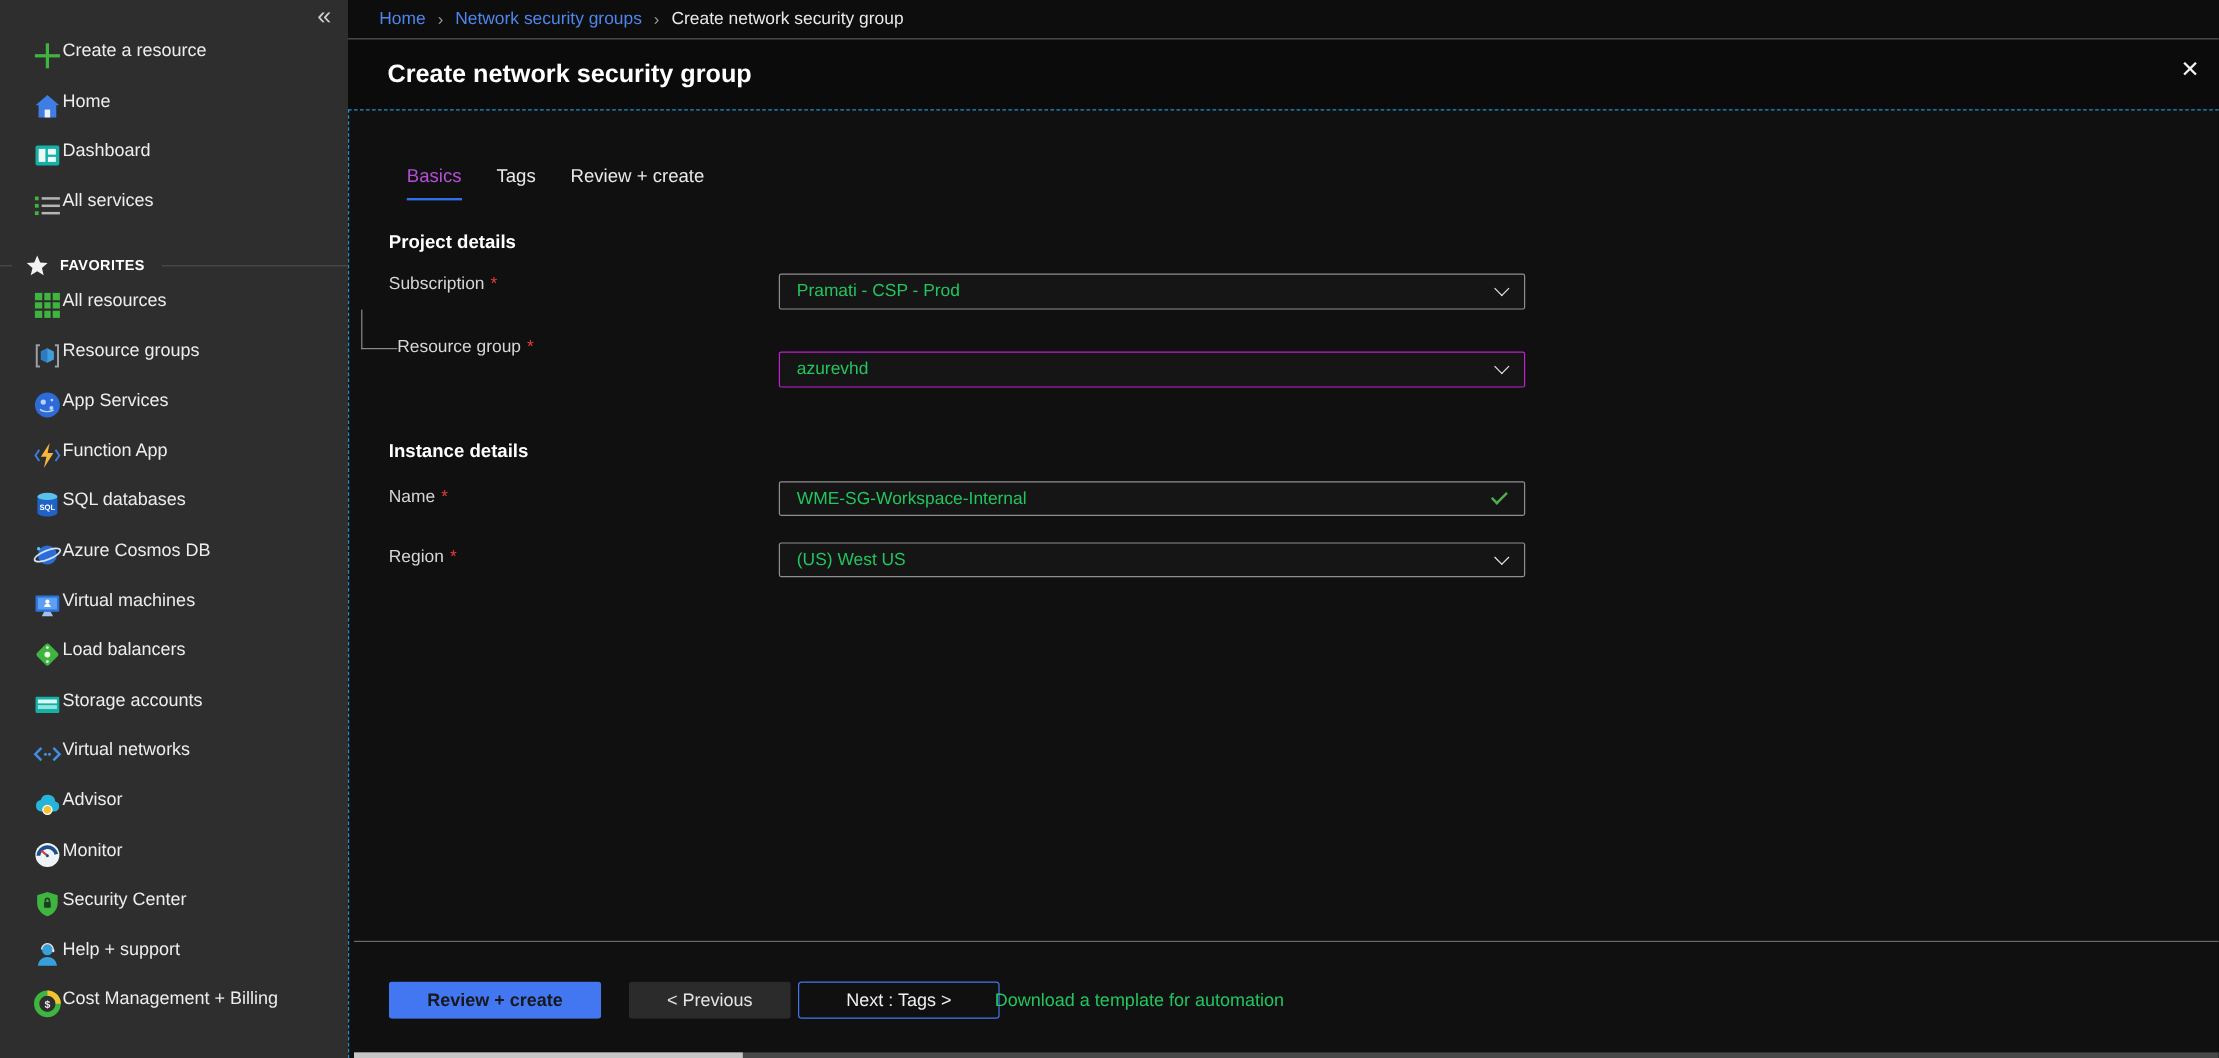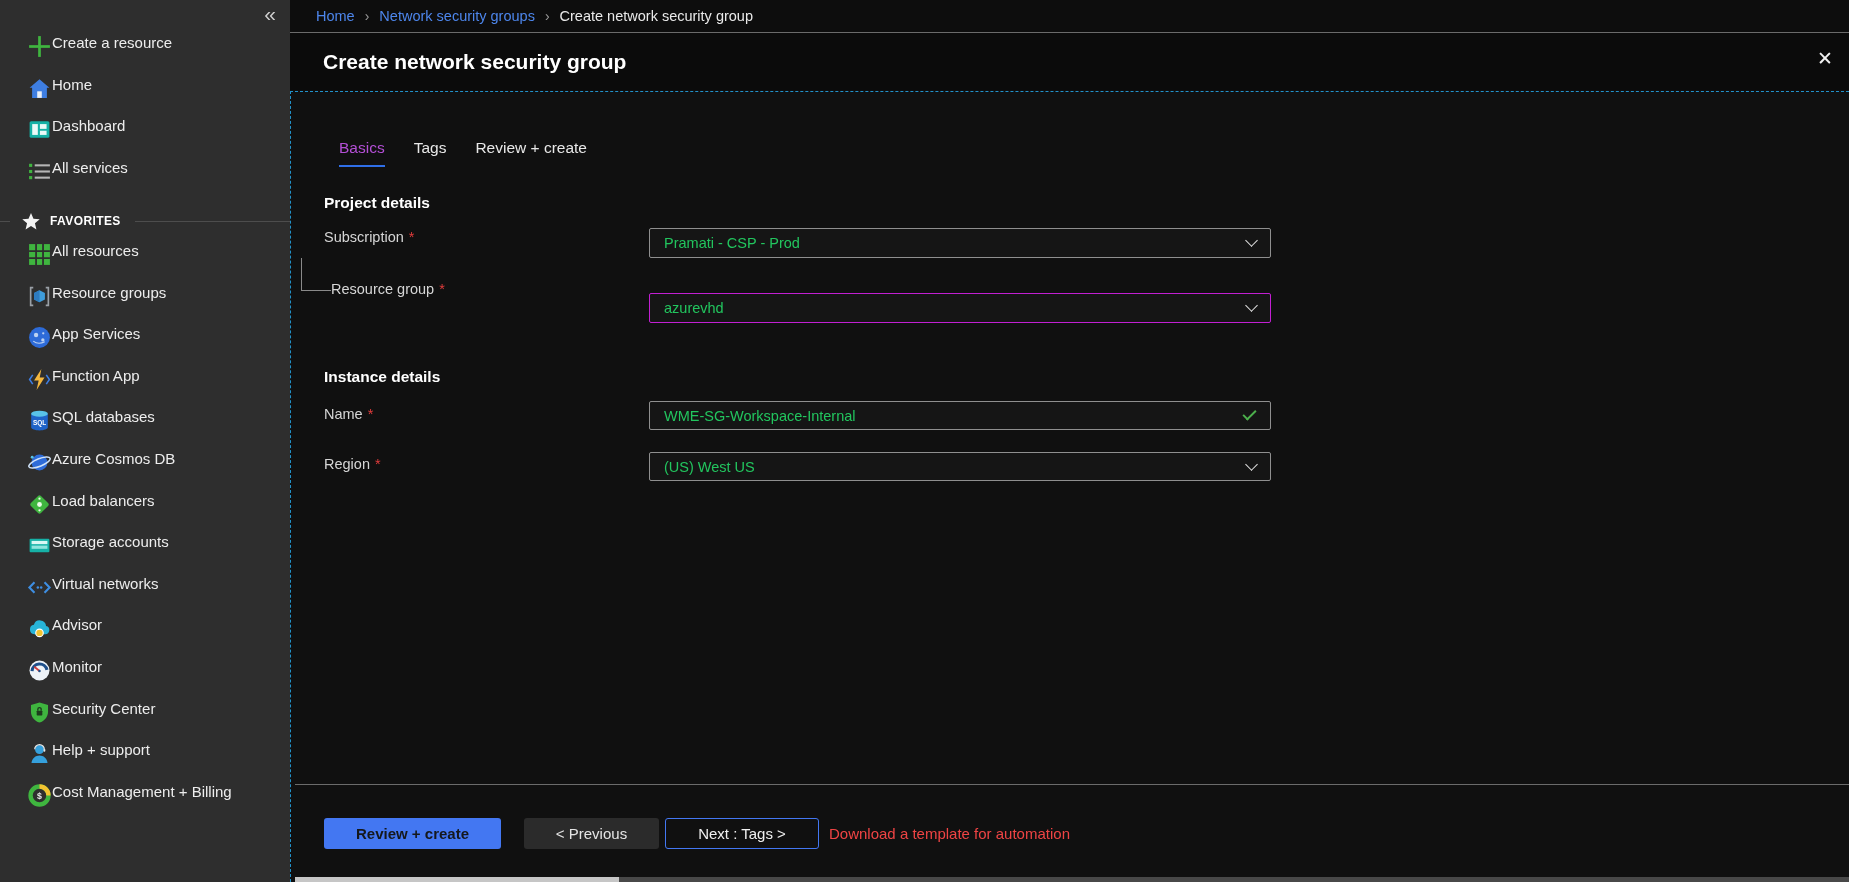--- a/index.html
+++ b/index.html
@@ -52,31 +52,31 @@
   .field { position:absolute; left:358px; width:622px; height:30px; background:#151515;
     border:1px solid #8f8f8f; border-radius:2px; display:flex; align-items:center;
     padding:0 14px; color:#22c55e; font-size:14.5px; cursor:pointer; }
   .field.focused { border-color:#c21fd2;margin-top:15px; }
   .chev { margin-left:auto; width:9px; height:9px; border-right:1.7px solid #e6e6e6;
     border-bottom:1.7px solid #e6e6e6; transform:rotate(45deg); margin-top:-5px; }
   .checkmark { margin-left:auto; width:13px; height:7px; border-left:2px solid #4cb04c;
     border-bottom:2px solid #4cb04c; transform:rotate(-45deg); margin-top:-4px; }
   .connector-v { position:absolute; left:10px; top:166px; width:1px; height:33px; background:#8a8a8a; }
   .connector-h { position:absolute; left:10px; top:198px; width:30px; height:1px; background:#8a8a8a; }
-  .link { color:#ef4444; font-size:14px; cursor:pointer; text-decoration:none; }
+  .link { color:#22c55e; font-size:14px; cursor:pointer; text-decoration:none; }
   .create-new { position:absolute; left:358px; top:310px; }
 
   
   .footer-sep { position:absolute; left:4px; right:0; top:692px; height:1px; background:#6b6b6b; }
   .btn { position:absolute; top:726px; height:31px; border-radius:3px; font-size:15px;
     display:flex; align-items:center; justify-content:center; cursor:pointer;
     font-family:"Liberation Sans", sans-serif; border:1px solid transparent; }
   .btn-primary { left:33px; width:177px; background:#4377f2; color:#15181c; font-weight:bold; }
   .btn-secondary { left:233px; width:135px; background:#2b2b2b; color:#e5e5e5; }
-  .btn-outline { left:374px; width:154px; background:transparent; border:1px solid #4377f2; color:#f0f0f0; }
+  .btn-outline { left:374px; width:168px; background:transparent; border:1px solid #4377f2; color:#f0f0f0; }
   .download-link { position:absolute; left:538px; top:726px; line-height:31px; font-size:15px; }
 
   
   .hscroll-track { position:absolute; left:4px; right:0; top:785px; height:6px; background:#484848; }
   .hscroll-thumb { position:absolute; left:0; top:0; width:324px; height:6px; background:#c6c6c6; }
 </style>
 </head>
 <body>
 
 <div class="sidebar">
@@ -205,20 +205,32 @@
       <span class="icon">
         <svg viewBox="0 0 24 24">
             <circle cx="12" cy="12" r="7.6" fill="#2d6bd8"></circle>
             <ellipse cx="12" cy="12" rx="11" ry="3.6" fill="none" stroke="#cfe2f8" stroke-width="1.4" transform="rotate(-22 12 12)"></ellipse>
             <circle cx="5" cy="7" r="1.4" fill="#59c2e8"></circle>
           </svg>
       </span>
       <span class="lbl">Azure Cosmos DB</span>
     </li>
 
+    <li class="nav-item">
+      <span class="icon">
+        <svg viewBox="0 0 24 24">
+            <rect x="2.5" y="4" width="19" height="13" rx="1" fill="#2d72dd"></rect>
+            <rect x="4.3" y="5.8" width="15.4" height="9.4" fill="#5ea0ef"></rect>
+            <circle cx="12" cy="9" r="1.7" fill="#ffffff"></circle>
+            <path d="M9.3 13.3c.2-1.6 1.3-2.6 2.7-2.6s2.5 1 2.7 2.6z" fill="#ffffff"></path>
+            <path d="M9.4 17l-1.9 3.6h9l-1.9-3.6z" fill="#9fc2ee"></path>
+          </svg>
+      </span>
+      <span class="lbl">Virtual machines</span>
+    </li>
 
     <li class="nav-item">
       <span class="icon">
         <svg viewBox="0 0 24 24">
             <rect x="5.2" y="5.2" width="13.6" height="13.6" rx="2" transform="rotate(45 12 12)" fill="#3fb53f"></rect>
             <circle cx="12" cy="12" r="2.3" fill="#eafbe8"></circle>
             <circle cx="12" cy="6.4" r="1.1" fill="#eafbe8"></circle>
             <circle cx="12" cy="17.6" r="1.1" fill="#eafbe8"></circle>
           </svg>
       </span>

